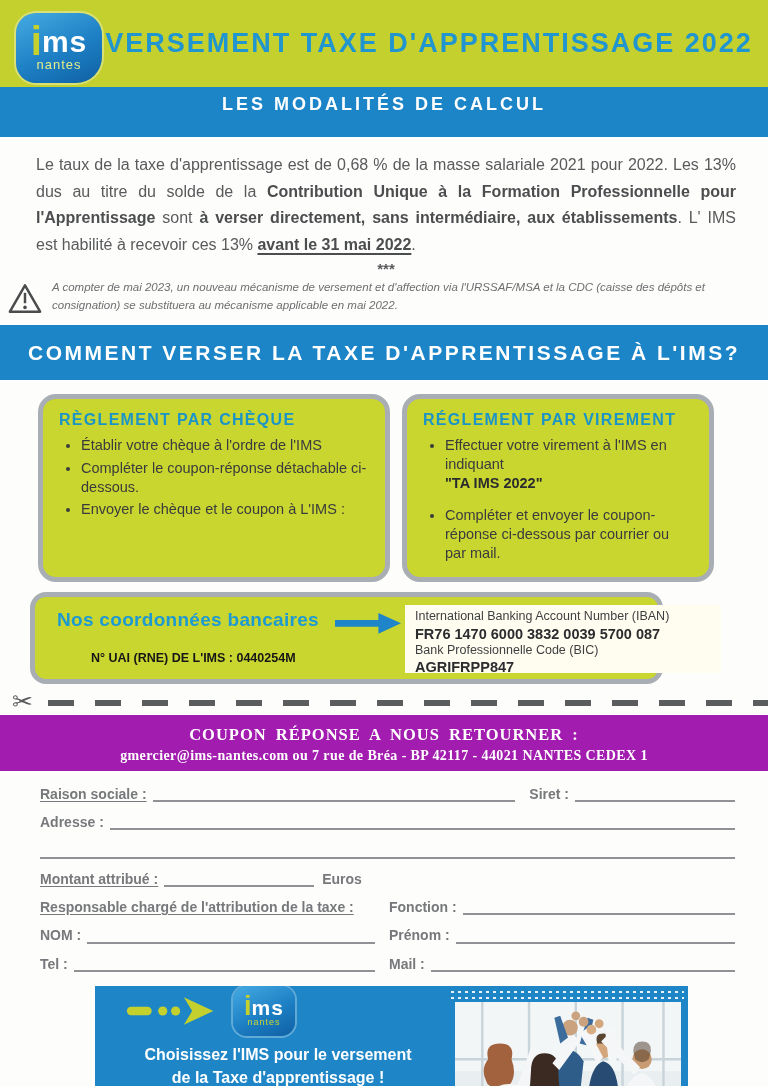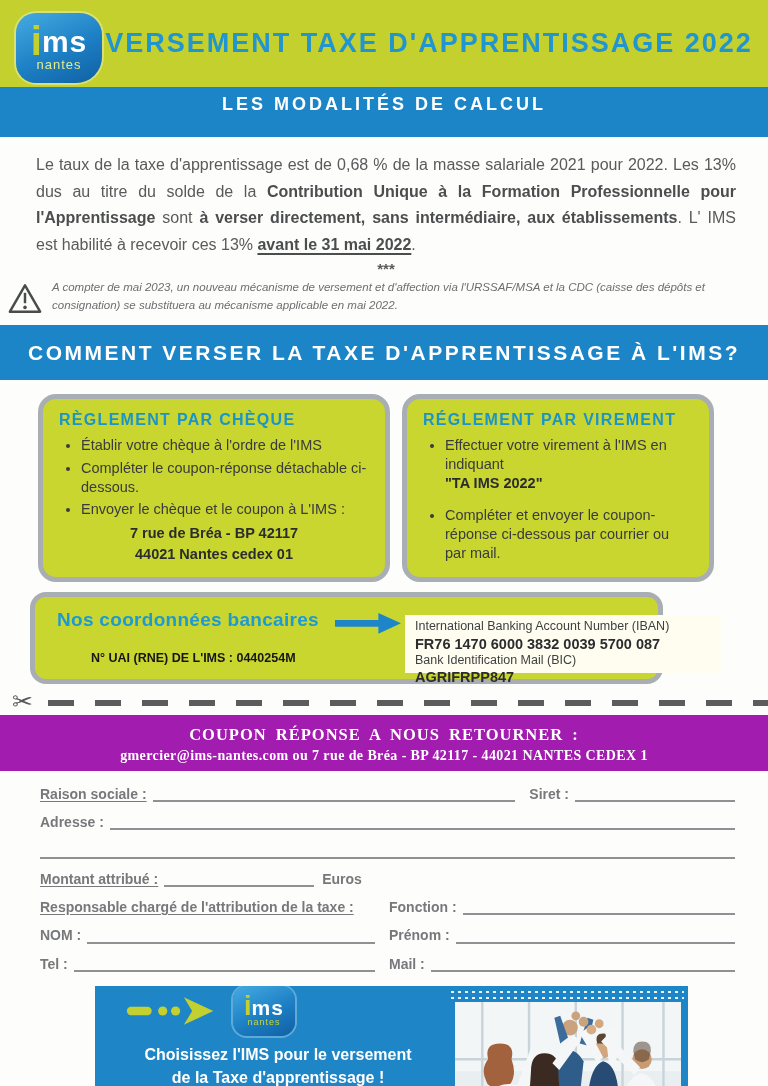--- a/index.html
+++ b/index.html
@@ -44,21 +44,21 @@
   .addr{font-weight:800;color:#2b2c2e;text-align:center;font-size:14.5px;line-height:1.45;}
   .li-bold{font-weight:800;color:#2b2c2e;}
   .li-gap{margin-top:14px;}
 
   
   .bank-box{position:relative;margin:10px 10px 0 30px;width:633px;height:92px;box-sizing:border-box;
             background:#c9d62f;border:5px solid #a8aeb3;border-radius:16px;}
   .bank-title{position:absolute;left:22px;top:12px;color:#1e9ad2;font-weight:800;font-size:19px;letter-spacing:.3px;}
   .bank-arrow{position:absolute;left:300px;top:16px;width:66px;}
   .bank-uai{position:absolute;left:56px;top:54px;font-size:12.5px;font-weight:800;color:#161617;}
-  .bank-card{position:absolute;left:370px;top:18px;width:316px;bottom:6px;background:#fffdf0;
+  .bank-card{position:absolute;left:370px;top:8px;width:316px;bottom:6px;background:#fffdf0;
              padding:4px 10px;box-sizing:border-box;}
   .bank-card .lab{font-size:12.5px;color:#3e3f41;line-height:1.25;}
   .bank-card .val{font-size:14.5px;font-weight:700;color:#2b2c2e;line-height:1.25;}
 
   
   .cutline{position:relative;height:24px;margin-top:7px;}
   .scissors{position:absolute;left:12px;top:-4px;font-size:25px;color:#58595b;}
   .dashes{position:absolute;left:48px;right:0;top:9px;height:6px;
           background:repeating-linear-gradient(90deg,#5b5c5e 0 26px,transparent 26px 47px);}
 
@@ -135,44 +135,40 @@
   <div class="bar bar-comment">COMMENT VERSER LA TAXE D'APPRENTISSAGE À L'IMS?</div>
 
   <div class="methods">
     <div class="method-box left">
       <div class="method-title">RÈGLEMENT PAR CHÈQUE</div>
       <ul>
         <li>Établir votre chèque à l'ordre de l'IMS</li>
         <li>Compléter le coupon-réponse détachable ci-dessous.</li>
         <li>Envoyer le chèque et le coupon à L'IMS :</li>
       </ul>
-      <div class="addr">
-        <div>7 rue de Bréa - BP 42117</div>
-        <div>44021 Nantes cedex 01</div>
-      </div>
     </div>
     <div class="method-box right">
       <div class="method-title">RÉGLEMENT PAR VIREMENT</div>
       <ul>
         <li><span>Effectuer votre virement à l'IMS en indiquant</span><br><span class="li-bold">"TA IMS 2022"</span></li>
         <li class="li-gap">Compléter et envoyer le coupon-réponse ci-dessous par courrier ou par mail.</li>
       </ul>
     </div>
   </div>
 
   <div class="bank-box">
     <div class="bank-title">Nos coordonnées bancaires</div>
     <svg class="bank-arrow" viewBox="0 0 70 22">
       <path d="M0 7.5 h46 v-7.5 l24 11 -24 11 v-7.5 h-46 z" fill="#1e86c8"></path>
     </svg>
     <div class="bank-uai">N° UAI (RNE) DE L'IMS : 0440254M</div>
     <div class="bank-card">
       <div class="lab">International Banking Account Number (IBAN)</div>
       <div class="val">FR76 1470 6000 3832 0039 5700 087</div>
-      <div class="lab">Bank Identification Mail (BIC)</div>
+      <div class="lab">Bank Professionnelle Code (BIC)</div>
       <div class="val">AGRIFRPP847</div>
     </div>
   </div>
 
   <div class="cutline">
     <span class="scissors">✂</span>
     <div class="dashes"></div>
   </div>
 
   <div class="coupon">

